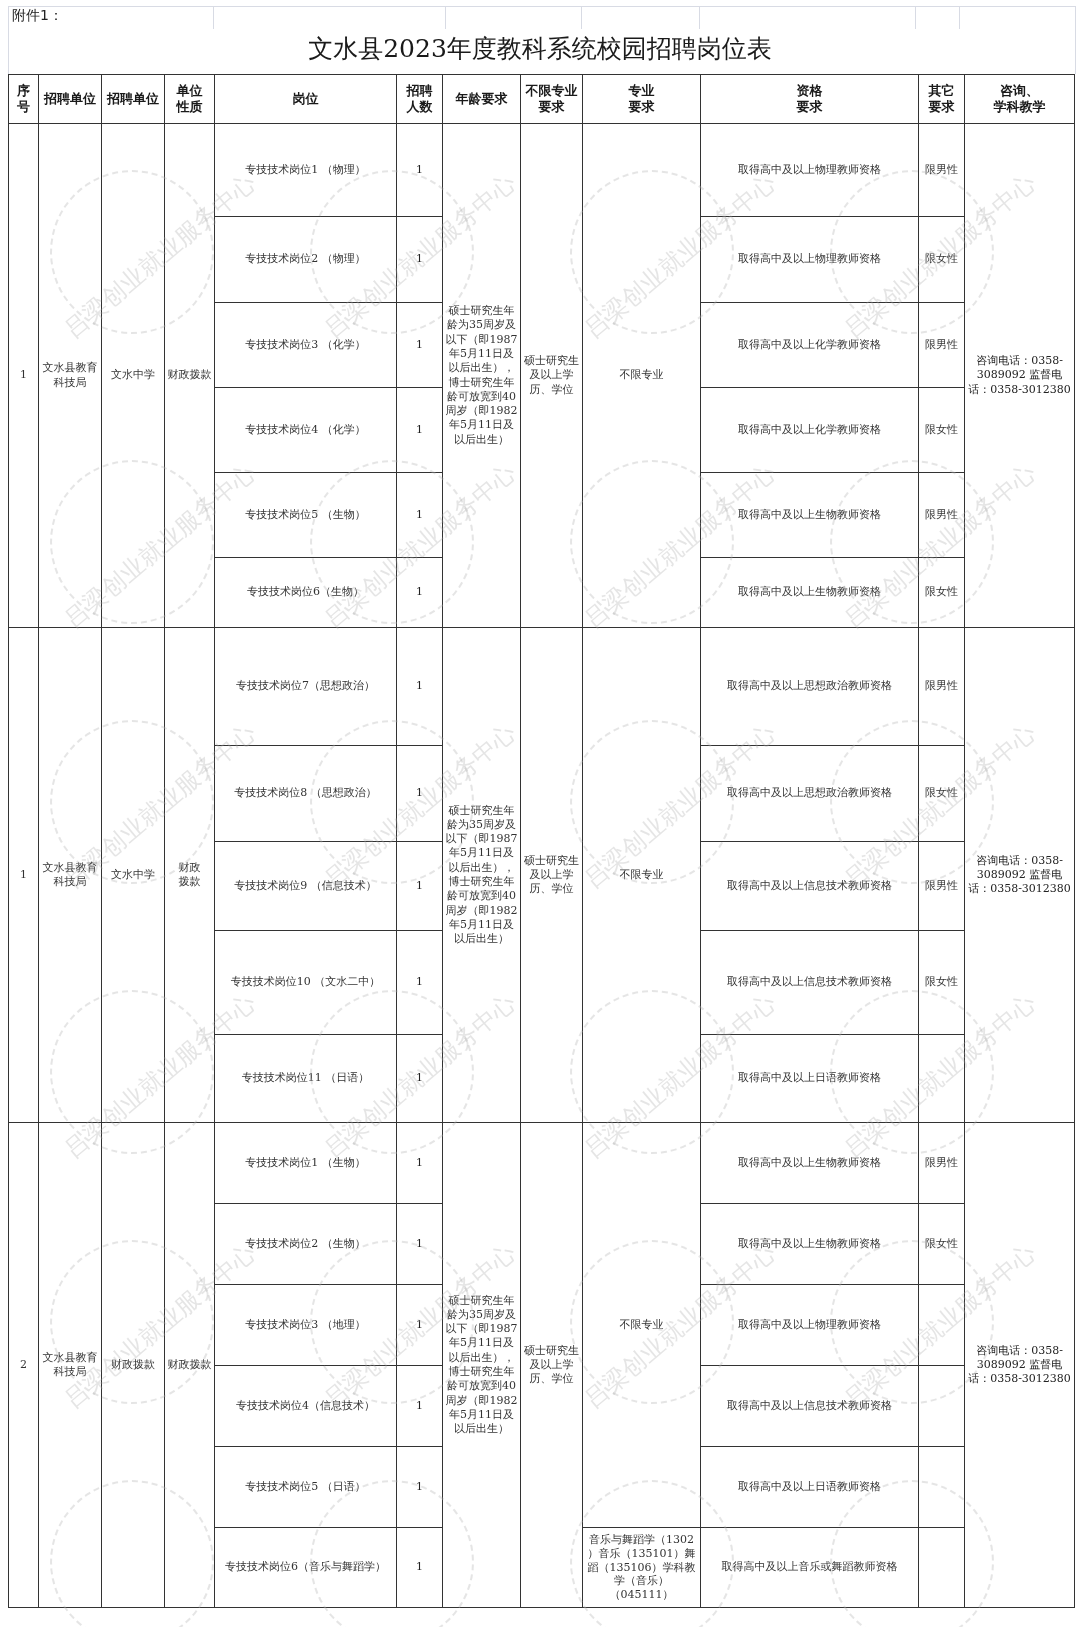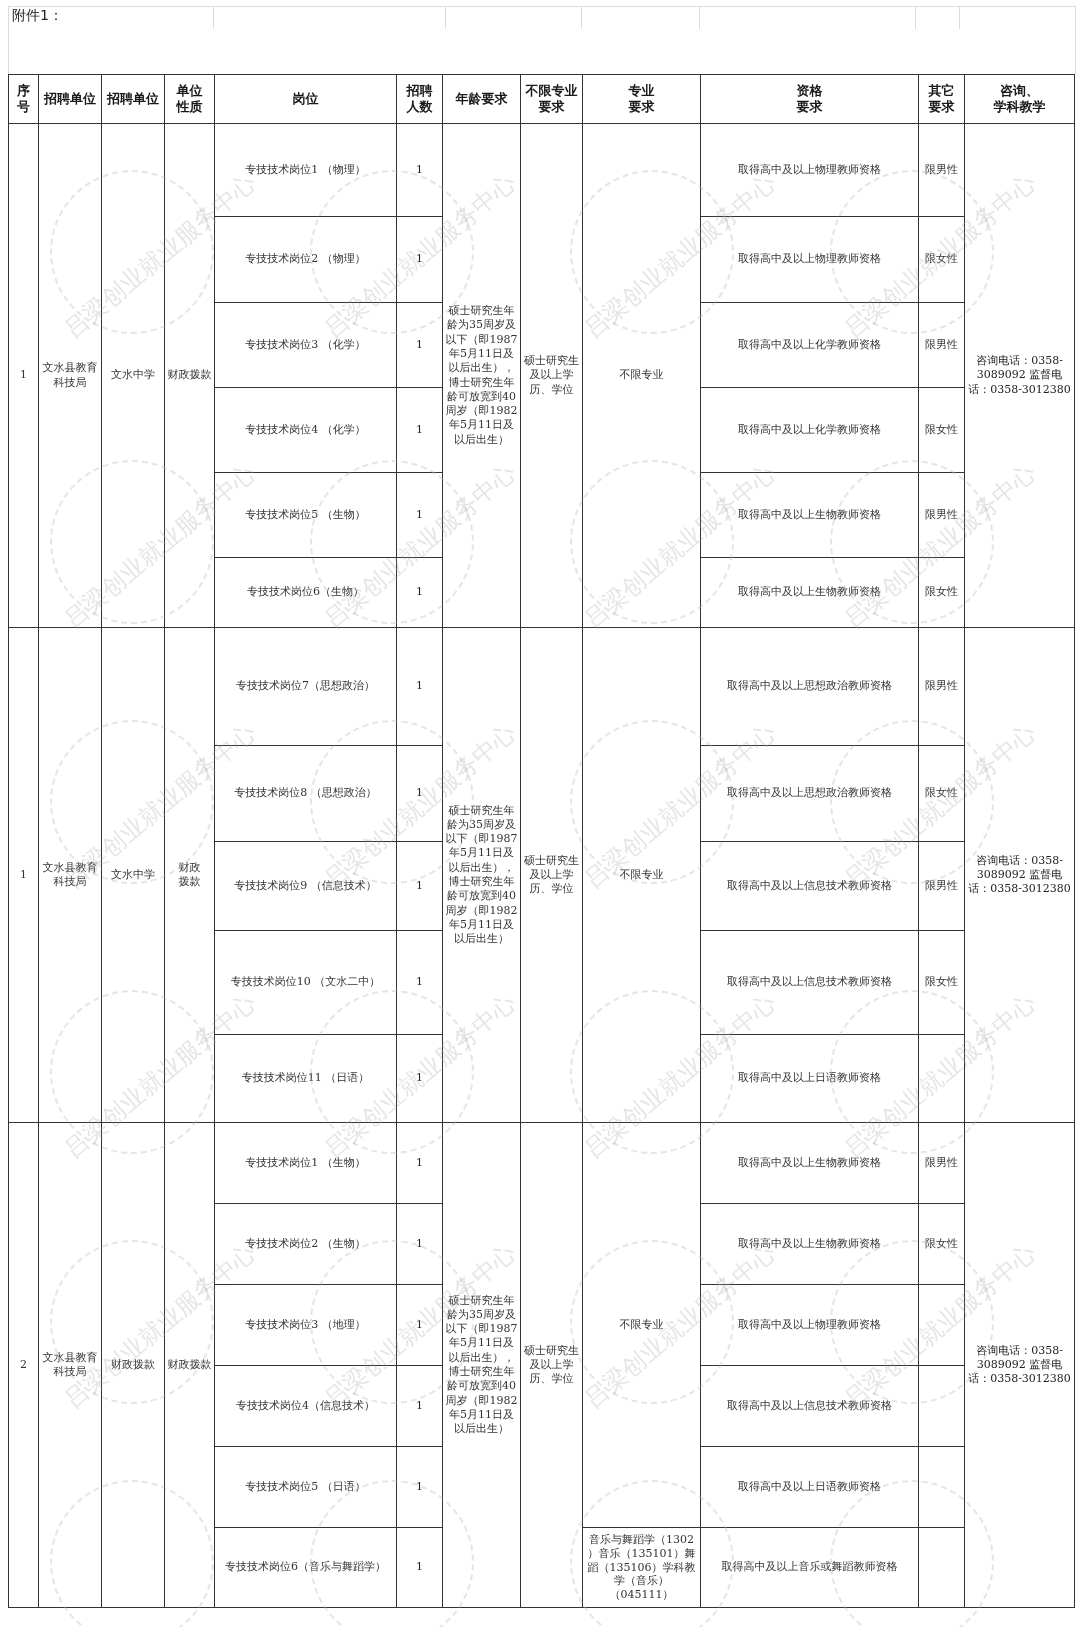--- a/index.html
+++ b/index.html
@@ -39,20 +39,21 @@
   <div class="topline">
     <div class="gridcell" style="left:204px"></div>
     <div class="gridcell" style="left:436px"></div>
     <div class="gridcell" style="left:572px"></div>
     <div class="gridcell" style="left:690px"></div>
     <div class="gridcell" style="left:906px"></div>
     <div class="gridcell" style="left:950px"></div>
   </div>
   <div class="attach">附件1：</div>
   <div class="titlebox"></div>
+  <div class="title">文水县2023年度教科系统校园招聘岗位表</div>
 
   <table class="grid">
     <colgroup>
       <col style="width:30px">
         <col style="width:63px">
         <col style="width:63px">
         <col style="width:50px">
       <col style="width:182px">
         <col style="width:46px">
         <col style="width:78px">

